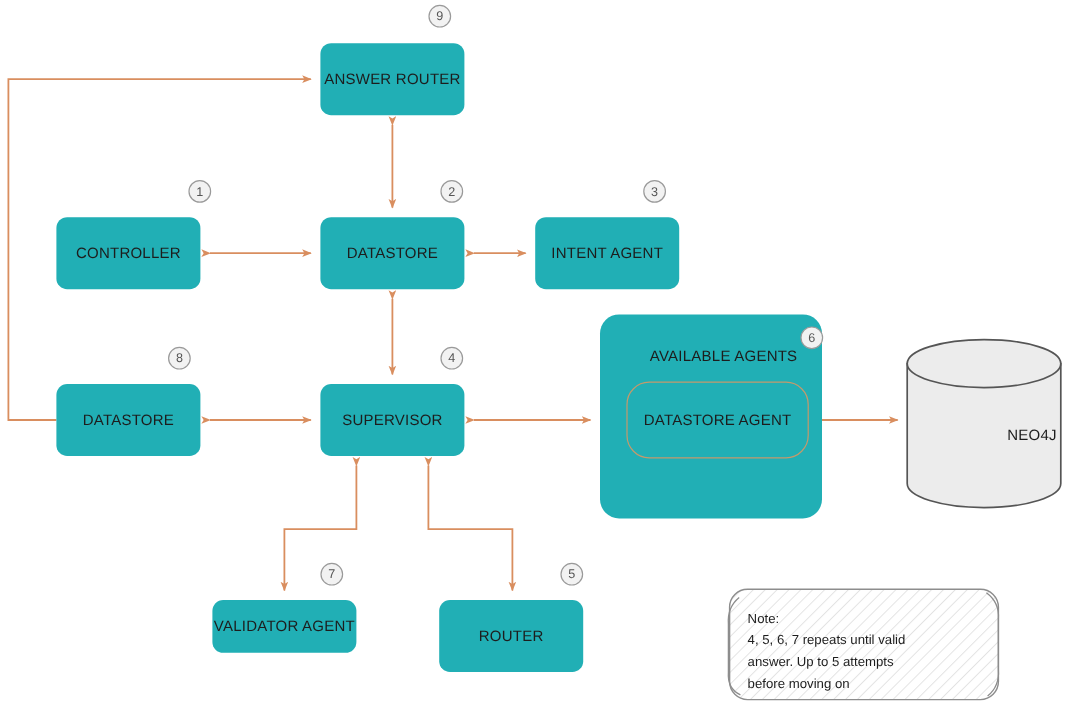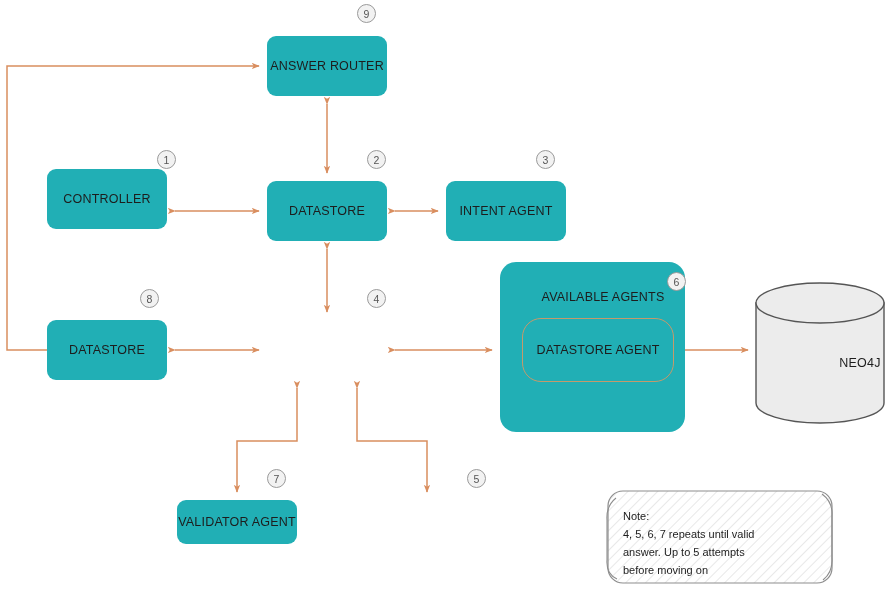--- a/index.html
+++ b/index.html
@@ -168,31 +168,33 @@
 
     <g>
       <rect x="608" y="491" width="224" height="92" rx="15" ry="15" fill="url(#hatch)" stroke="#8d8d8d" stroke-width="1.2"></rect>
       <path d="M616,498 Q606,506 607,520 L607,560 Q606,574 617,579" fill="none" stroke="#8d8d8d" stroke-width="1.1"></path>
       <path d="M822,494 Q833,502 832,516 L832,558 Q833,572 823,580" fill="none" stroke="#8d8d8d" stroke-width="1.1"></path>
     </g>
   </svg>
 
   <div class="node" style="left:267px; top:36px; width:120px; height:60px;">ANSWER ROUTER</div>
 
-  <div class="node" style="left:47px; top:169px; width:120px; height:60px;">CONTROLLER</div>
+  <div class="node" style="left:47px; top:181px; width:120px; height:60px;">CONTROLLER</div>
 
   <div class="node" style="left:267px; top:181px; width:120px; height:60px;">DATASTORE</div>
 
   <div class="node" style="left:446px; top:181px; width:120px; height:60px;">INTENT AGENT</div>
 
   <div class="node" style="left:47px; top:320px; width:120px; height:60px;">DATASTORE</div>
 
+  <div class="node" style="left:267px; top:320px; width:120px; height:60px;">SUPERVISOR</div>
 
   <div class="node" style="left:177px; top:500px; width:120px; height:44px;">VALIDATOR AGENT</div>
 
+  <div class="node" style="left:366px; top:500px; width:120px; height:60px;">ROUTER</div>
 
   <div class="node group" style="left:500px; top:262px; width:185px; height:170px;padding-left:21px;">
     <span class="group-label">AVAILABLE AGENTS</span>
   </div>
   <div class="subnode" style="left:522px; top:318px; width:152px; height:64px;">DATASTORE AGENT</div>
 
   <div class="cyl-label" style="left:756px; top:356px; width:128px;">NEO4J</div>
 
   <div class="badge" style="left:157px; top:150px;">1</div>
   <div class="badge" style="left:367px; top:150px;">2</div>

